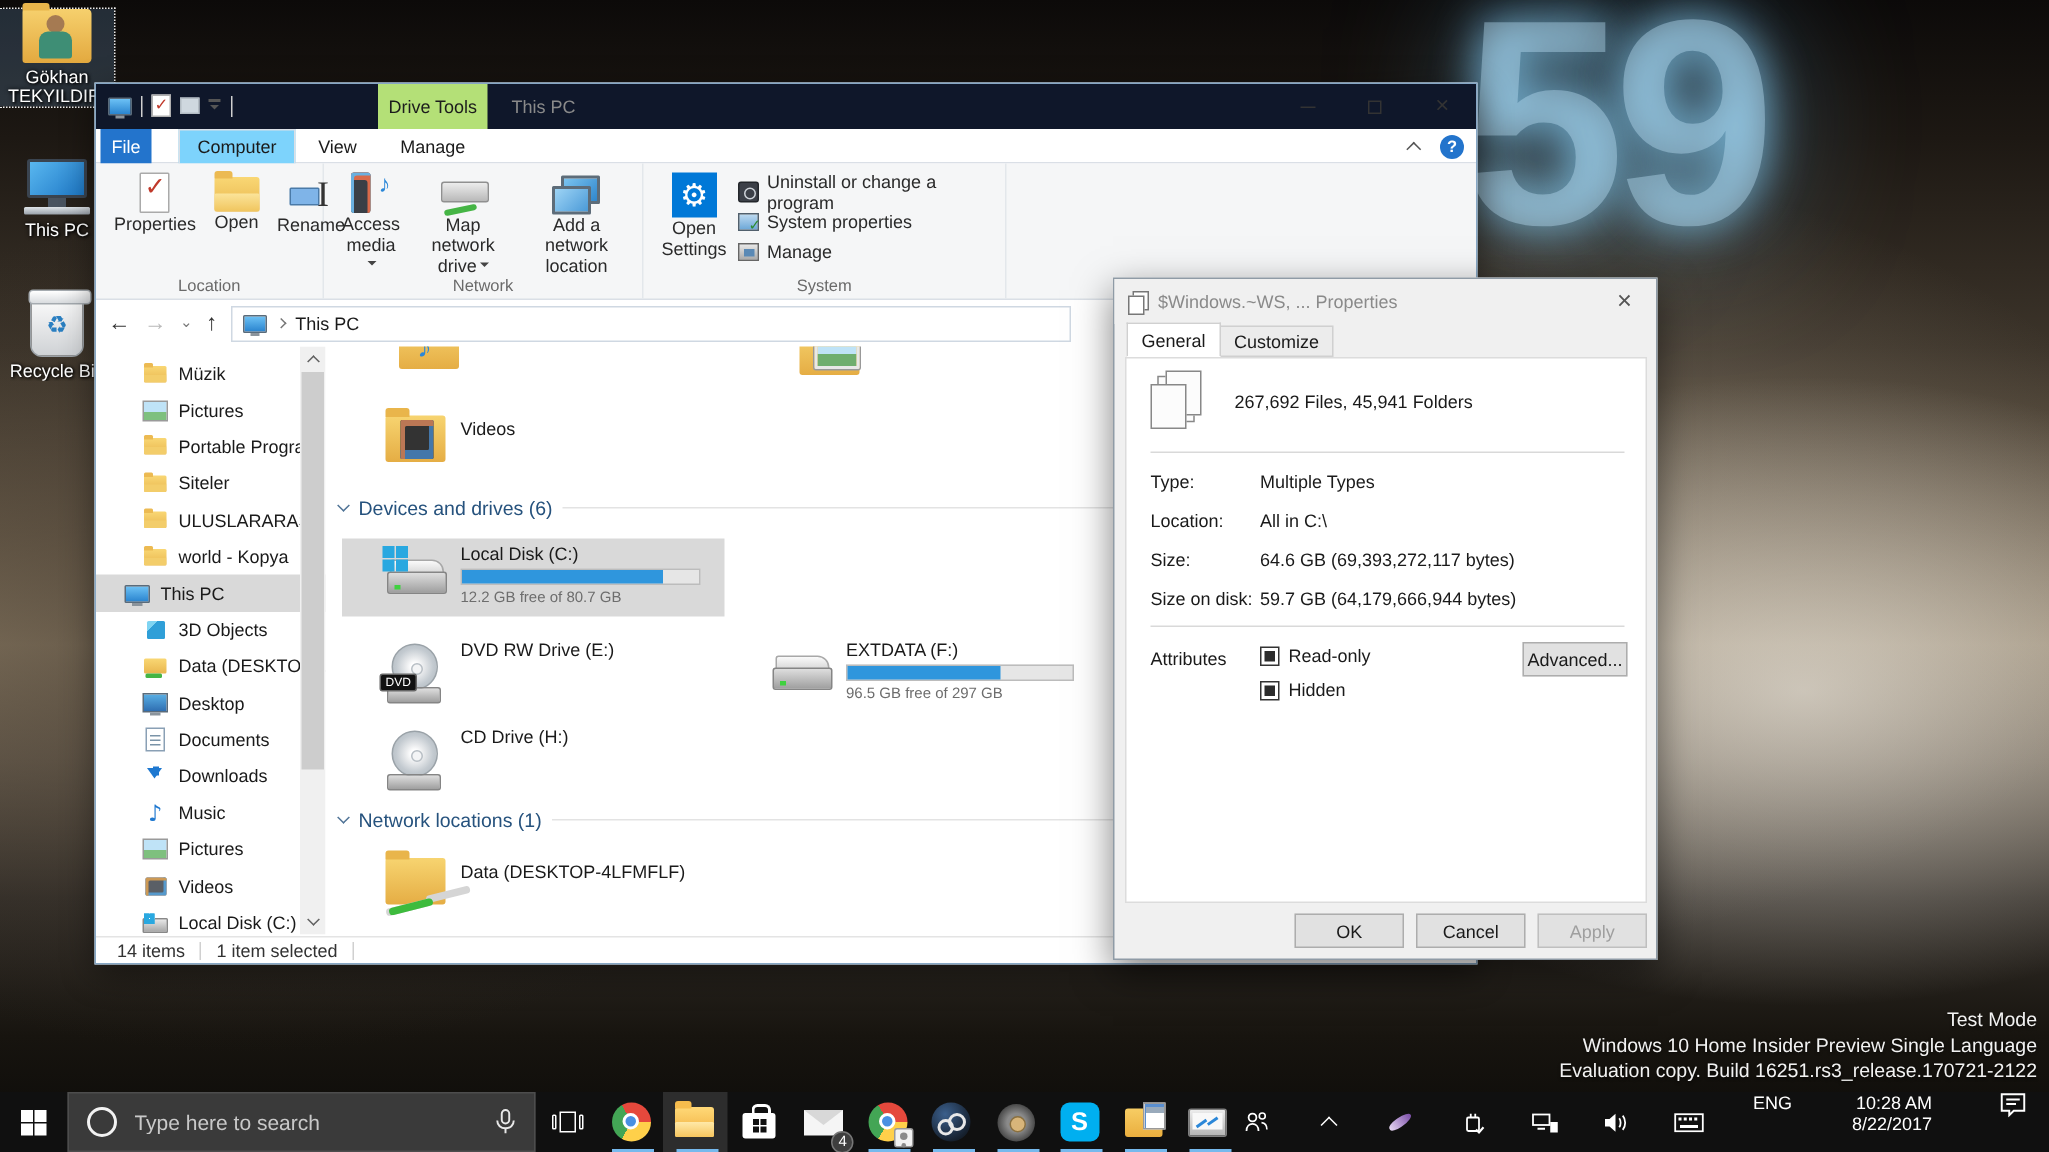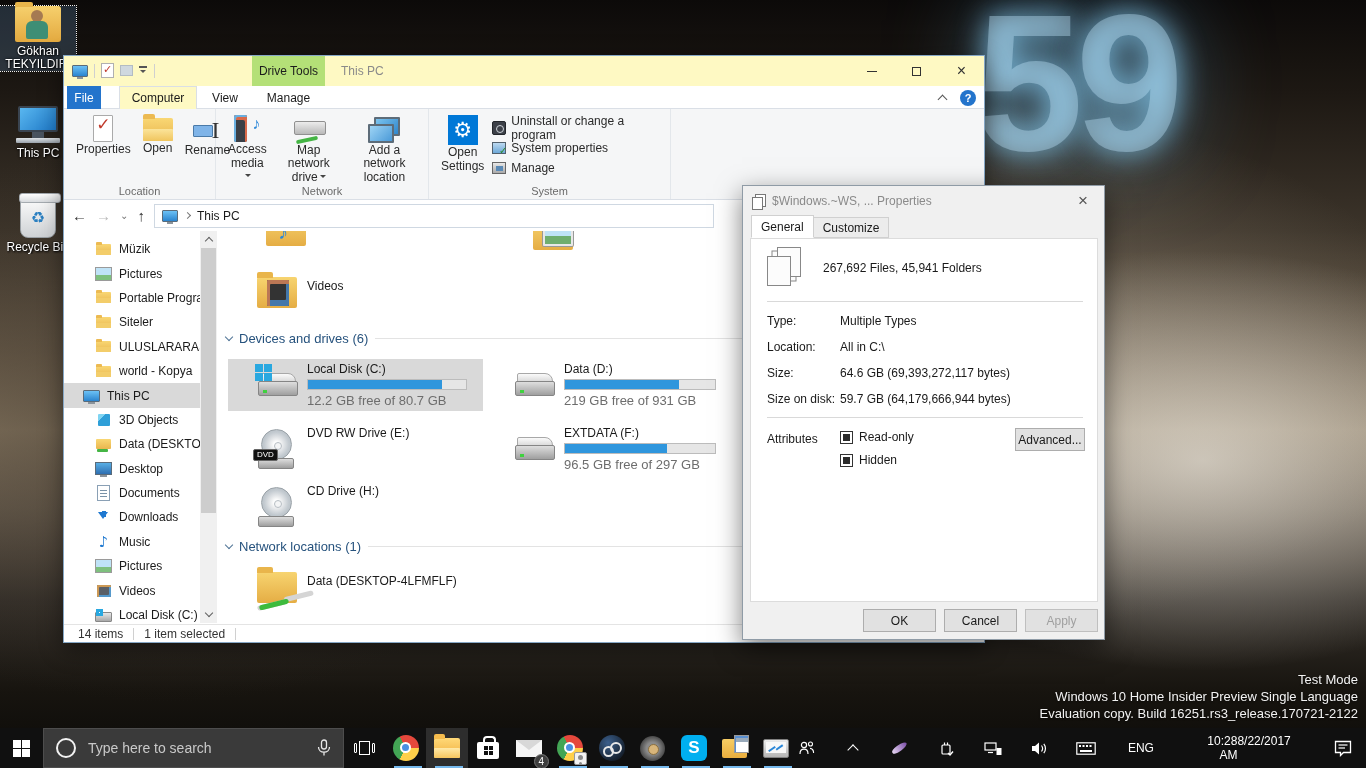--- a/index.html
+++ b/index.html
@@ -28,21 +28,21 @@
   .ic-thispc-big .std{position:absolute;left:16px;top:26px;width:12px;height:6px;background:#49535f}
   .ic-thispc-big .kbd{position:absolute;left:0;top:32px;width:44px;height:5px;background:linear-gradient(#dfe4e8,#9aa2ab);border-radius:1px}
   .ic-bin{width:36px;height:40px;position:relative;background:linear-gradient(#fbfbfb,#cfd2d5);border-radius:4px 4px 8px 8px;border:1px solid #9aa0a5;display:flex;align-items:center;justify-content:center}
   .ic-bin::before{content:"";position:absolute;top:-6px;left:-2px;width:40px;height:8px;background:linear-gradient(#ffffff,#d9dcdf);border-radius:3px;border:1px solid #a5abb0}
   .ic-bin .rec{color:#2a7fc1;font-size:16px;line-height:16px}
 
   .watermark{position:absolute;right:8px;bottom:46px;z-index:1;text-align:right;color:rgba(255,255,255,.95);font-size:13px;line-height:17px;text-shadow:0 1px 2px rgba(0,0,0,.55)}
 
   
   #explorer{position:absolute;left:63px;top:55px;width:922px;height:588px;background:#fff;border:1px solid #86a7c5;box-shadow:0 6px 22px rgba(0,0,0,.45);z-index:2}
-  .titlebar{position:relative;height:30px;background:#fef9c3}
+  .titlebar{position:relative;height:30px;background:#0f172a}
   .qat{position:absolute;left:8px;top:7px;display:flex;align-items:center;gap:6px}
   .qat-sep{width:1px;height:14px;background:#d0d0d0}
   .mini-monitor{width:16px;height:12px;background:linear-gradient(#6cc1f5,#2a84cf);border:1px solid #5a6b7a;border-radius:1px;position:relative}
   .mini-monitor::after{content:"";position:absolute;left:4px;bottom:-3px;width:6px;height:2px;background:#8b949c}
   .mini-check{width:13px;height:15px;background:#fff;border:1px solid #b0b0b0;position:relative}
   .mini-check::after{content:"✓";position:absolute;left:1px;top:-1px;color:#c0392b;font-size:11px;font-weight:bold}
   .mini-box{width:13px;height:11px;background:#cfd8df;border:1px solid #b3bcc3}
   .qat-drop{width:9px;height:9px;position:relative}
   .qat-drop::before{content:"";position:absolute;left:0;top:0;width:8px;height:1.5px;background:#555}
   .qat-drop::after{content:"";position:absolute;left:1px;top:4px;border:3.5px solid transparent;border-top-color:#555}
@@ -50,21 +50,21 @@
   .win-title{position:absolute;left:277px;top:8px;color:#8a8a8a}
   .winbtns{position:absolute;right:0;top:0;display:flex}
   .wbtn{width:45px;height:30px;display:flex;align-items:center;justify-content:center;color:#333}
   .wbtn .bar{width:10px;height:1px;background:#333}
   .wbtn .sq{width:9px;height:9px;border:1px solid #333}
   .wbtn.close::after{content:"×";font-size:16px;line-height:16px}
 
   .tabstrip{position:relative;height:23px;background:#fff;border-bottom:1px solid #dadfe6}
   .rtab{position:absolute;top:0;height:23px;display:flex;align-items:center;justify-content:center}
   .rtab.file{left:3px;width:34px;background:#2374cc;color:#fff}
-  .rtab.computer{left:55px;width:78px;background:#fef9c3;border:1px solid #dadfe6;border-bottom:none;color:#1a1a1a}
+  .rtab.computer{left:55px;width:78px;background:#7dd3fc;border:1px solid #dadfe6;border-bottom:none;color:#1a1a1a}
   .rtab.view{left:137px;width:48px}
   .rtab.manage{left:188px;width:73px}
   .strip-right{position:absolute;right:8px;top:4px;display:flex;align-items:center;gap:14px}
   .chev-up{width:7px;height:7px;border-left:1.5px solid #555;border-top:1.5px solid #555;transform:rotate(45deg);margin-top:3px}
   .help-q{width:16px;height:16px;border-radius:50%;background:#2374cc;color:#fff;display:flex;align-items:center;justify-content:center}
   .help-q::after{content:"?";font-size:11px;font-weight:bold}
 
   .ribbon{position:relative;height:91px;background:#f5f6f7;border-bottom:1px solid #dadfe6}
   .rgroup{position:absolute;top:0;bottom:0;border-right:1px solid #e3e7eb}
   .rgroup.loc{left:0;width:152px}
@@ -148,21 +148,21 @@
   .sect{position:absolute;left:8px;right:20px;display:flex;align-items:center;gap:7px;color:#26527d;font-size:13px}
   .sect .line{flex:1;border-top:1px solid #e3e3e3}
   .sect-chev{width:6px;height:6px;border-right:1.4px solid #4f7396;border-bottom:1.4px solid #4f7396;transform:rotate(45deg);margin-top:-3px}
   .tile{position:absolute;width:255px;height:52px;display:flex;align-items:center;padding-left:28px}
   .tile.sel{background:#d9d9d9}
   .tileicon{width:42px;height:44px;flex:none;display:flex;align-items:center;justify-content:center;position:relative}
   .tinfo{margin-left:9px;display:flex;flex-direction:column;gap:3px;padding-top:1px;align-self:flex-start;margin-top:2px}
   .tname{color:#1a1a1a}
   .tbar{width:160px;height:11px;border:1px solid #bcbcbc;background:#e6e6e6}
   .tbar i{display:block;height:100%;background:#2f96dd}
-  .tfree{font-size:13px;color:#6d6d6d}
+  .tfree{font-size:10px;color:#6d6d6d}
   .tile.folder .tname{margin-top:10px}
 
   .bigfolder{width:40px;height:31px;background:linear-gradient(#f7d470,#e5ad44);border-radius:2px;position:relative}
   .bigfolder::before{content:"";position:absolute;top:-5px;left:0;width:16px;height:6px;background:#e9b54b;border-radius:2px 2px 0 0}
   .bigfolder::after{content:"";position:absolute;left:0;bottom:0;width:100%;height:17px;background:linear-gradient(#fbe49a,#efc254);border-radius:1px}
   .bf-music::after{content:"♪";background:none;color:#2b87d8;font-size:20px;left:12px;bottom:2px;height:auto}
   .bf-pict::after{content:"";left:10px;bottom:4px;width:26px;height:18px;background:linear-gradient(#bfe3f7 55%,#6fae6f 55%);border:2px solid #e8e8e8;box-shadow:0 0 0 1px #999}
   .bf-video::after{content:"";left:10px;bottom:2px;width:22px;height:26px;background:#333;box-shadow:inset 3px 4px 0 #b75,inset -3px -6px 0 #47a}
   .bf-net::after{content:"";left:2px;bottom:-4px;width:30px;height:6px;background:#3dbb3d;border-radius:3px;transform:rotate(-14deg);box-shadow:-2px 0 0 #d5d5d5,26px -2px 0 #d5d5d5;height:5px}
 
@@ -245,26 +245,26 @@
   .steam::after{content:"";position:absolute;left:11px;top:7px;width:8px;height:8px;border-radius:50%;border:2px solid #e8e8e8}
   .diskmgr{width:25px;height:25px;border-radius:50%;background:radial-gradient(circle,#8a8a8a 0 35%,#4a4a4a 70%,#333);position:relative}
   .diskmgr::after{content:"";position:absolute;left:8px;top:8px;width:9px;height:9px;border-radius:50%;background:#d8b57a;border:1px solid #8a7040}
   .skype{width:26px;height:26px;border-radius:6px;background:#00aff0;color:#fff;display:flex;align-items:center;justify-content:center}
   .skype::after{content:"S";font-size:17px;font-weight:bold}
   .progfolder{width:25px;height:19px;background:linear-gradient(#f7cd64,#eaae3e);border-radius:2px;position:relative}
   .progfolder::after{content:"";position:absolute;right:-2px;top:-4px;width:13px;height:16px;background:#fff;border:1px solid #999;box-shadow:inset 2px 3px 0 -1px #5a8fd0,inset 2px 7px 0 -1px #9ab}
   .sysmon{width:26px;height:19px;background:linear-gradient(#ececec,#b5b5b5);border:1px solid #808080;border-radius:2px;position:relative}
   .sysmon::before{content:"";position:absolute;left:2px;top:2px;right:2px;bottom:4px;background:#f8f8f8}
   .sysmon::after{content:"";position:absolute;left:4px;top:8px;width:8px;height:2px;background:#2b87d8;transform:rotate(-35deg);box-shadow:7px 3px 0 #2b87d8}
-  .tb-tray{margin-left:auto;display:flex;align-items:center;gap:26px;padding-right:4px}
+  .tb-tray{margin-left:auto;display:flex;align-items:flex-start;gap:26px;padding-right:4px}
   .trayic{display:flex;align-items:center;justify-content:center;width:22px;height:40px}
   .tray-chevron{width:8px;height:8px;border-left:1.6px solid #fff;border-top:1.6px solid #fff;transform:rotate(45deg);margin-top:4px}
   .pen{width:17px;height:6px;border-radius:50% 60% 60% 50%;background:linear-gradient(90deg,#e6d6f2,#7b4ea8);transform:rotate(-35deg)}
   .tb-lang{color:#fff;padding:0 6px;display:flex;align-items:center}
-  .tb-clock{color:#fff;text-align:right;line-height:14px;padding:0 8px;display:flex;flex-direction:row;justify-content:center}
+  .tb-clock{color:#fff;text-align:right;line-height:14px;padding:0 8px;display:flex;flex-direction:column;justify-content:center}
   .tb-action{width:40px;display:flex;align-items:center;justify-content:center}
 </style>
 </head>
 <body>
 
 <div id="screen">
 
   <div class="glow">59</div>
 
   <div class="dicon sel" style="left:0;top:6px">
@@ -510,34 +510,20 @@
             </span>
           </span>
         <div class="tinfo">
           <span class="tname">Local Disk (C:)</span>
           <span class="tbar">
               <i style="width: 85%;"></i>
             </span>
           <span class="tfree">12.2 GB free of 80.7 GB</span>
         </div>
       </div>
-      <div class="tile" style="left:267px;top:128px;width:253px">
-        <span class="tileicon">
-            <span class="ic-hdd">
-              <span class="led"></span>
-            </span>
-          </span>
-        <div class="tinfo">
-          <span class="tname">Data (D:)</span>
-          <span class="tbar" style="width:152px">
-              <i style="width: 76%;"></i>
-            </span>
-          <span class="tfree">219 GB free of 931 GB</span>
-        </div>
-      </div>
       <div class="tile" style="left:10px;top:192px">
         <span class="tileicon">
             <span class="ic-disc">
               <span class="disc"></span>
               <span class="tray"></span>
               <span class="dvdlbl">DVD</span>
             </span>
           </span>
         <div class="tinfo">
             <span class="tname">DVD RW Drive (E:)</span>

